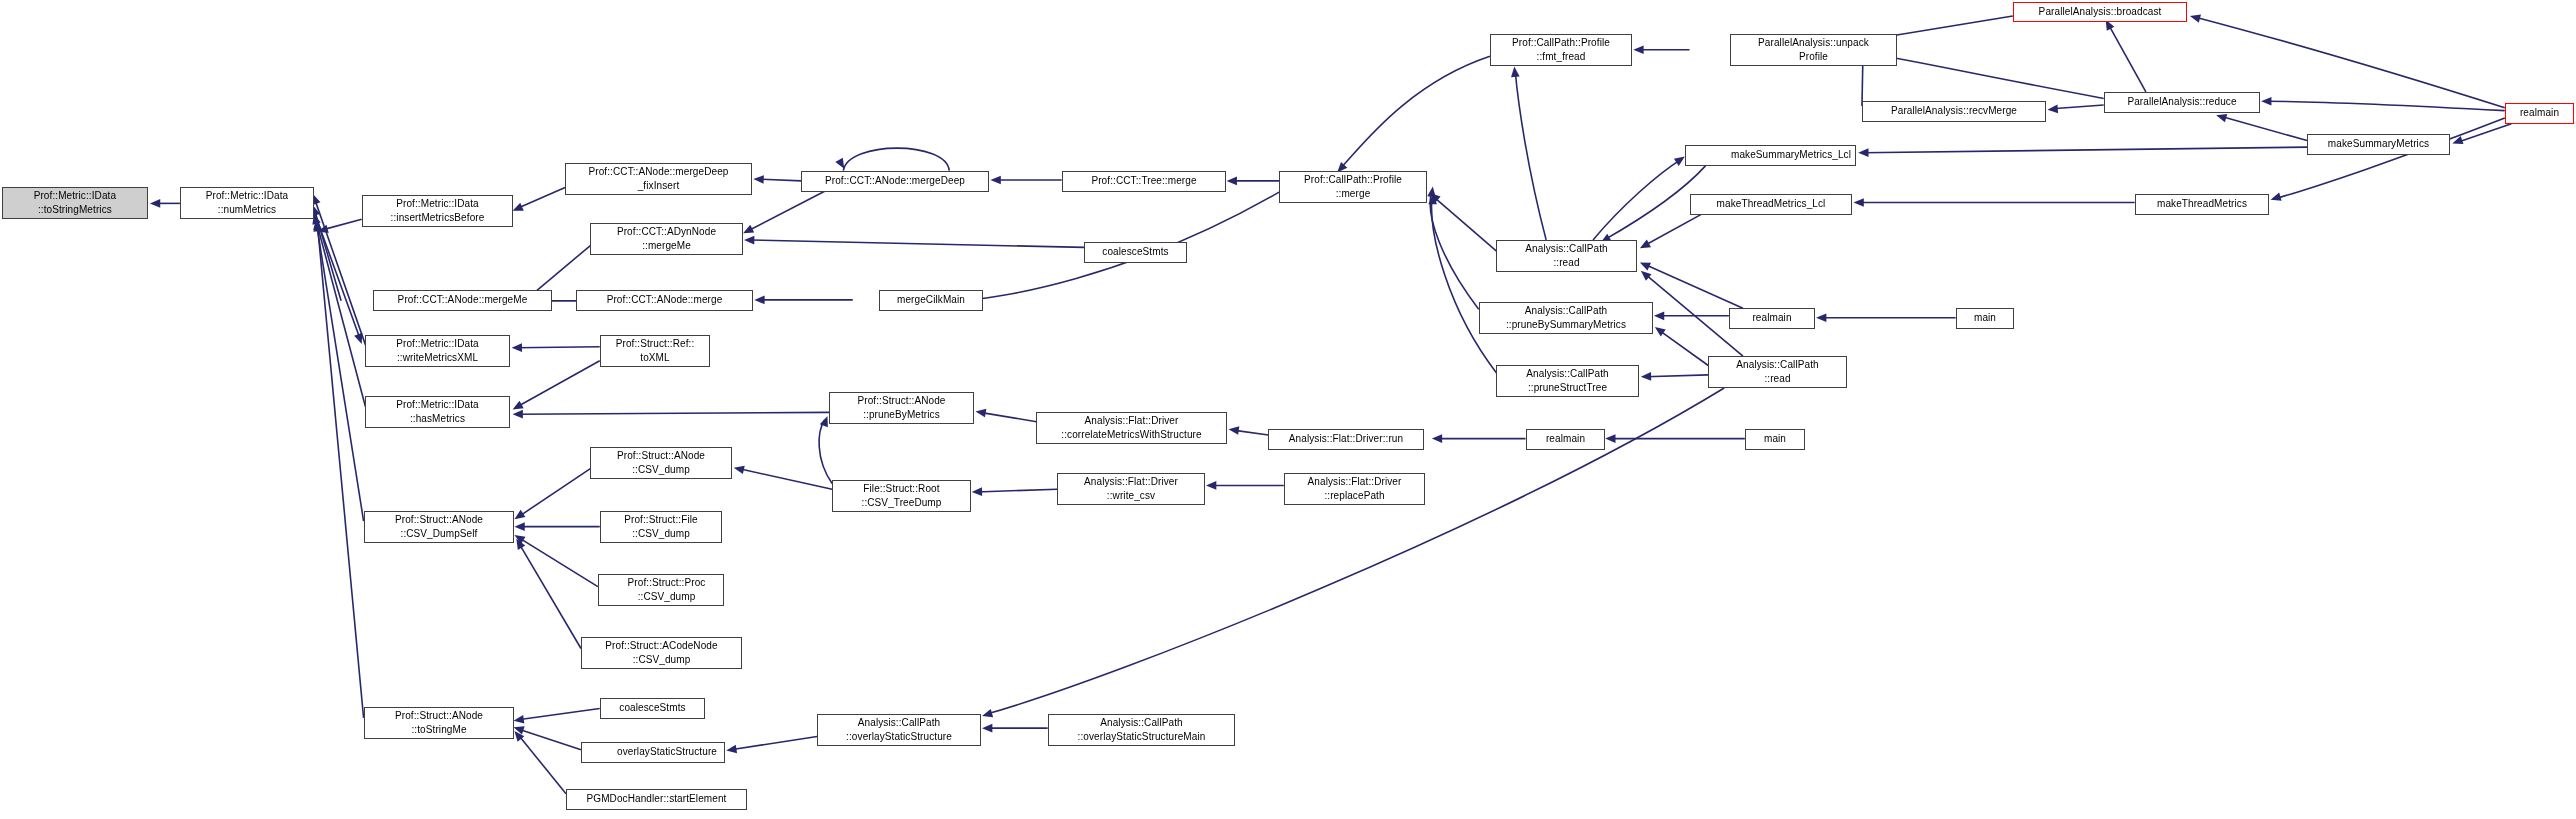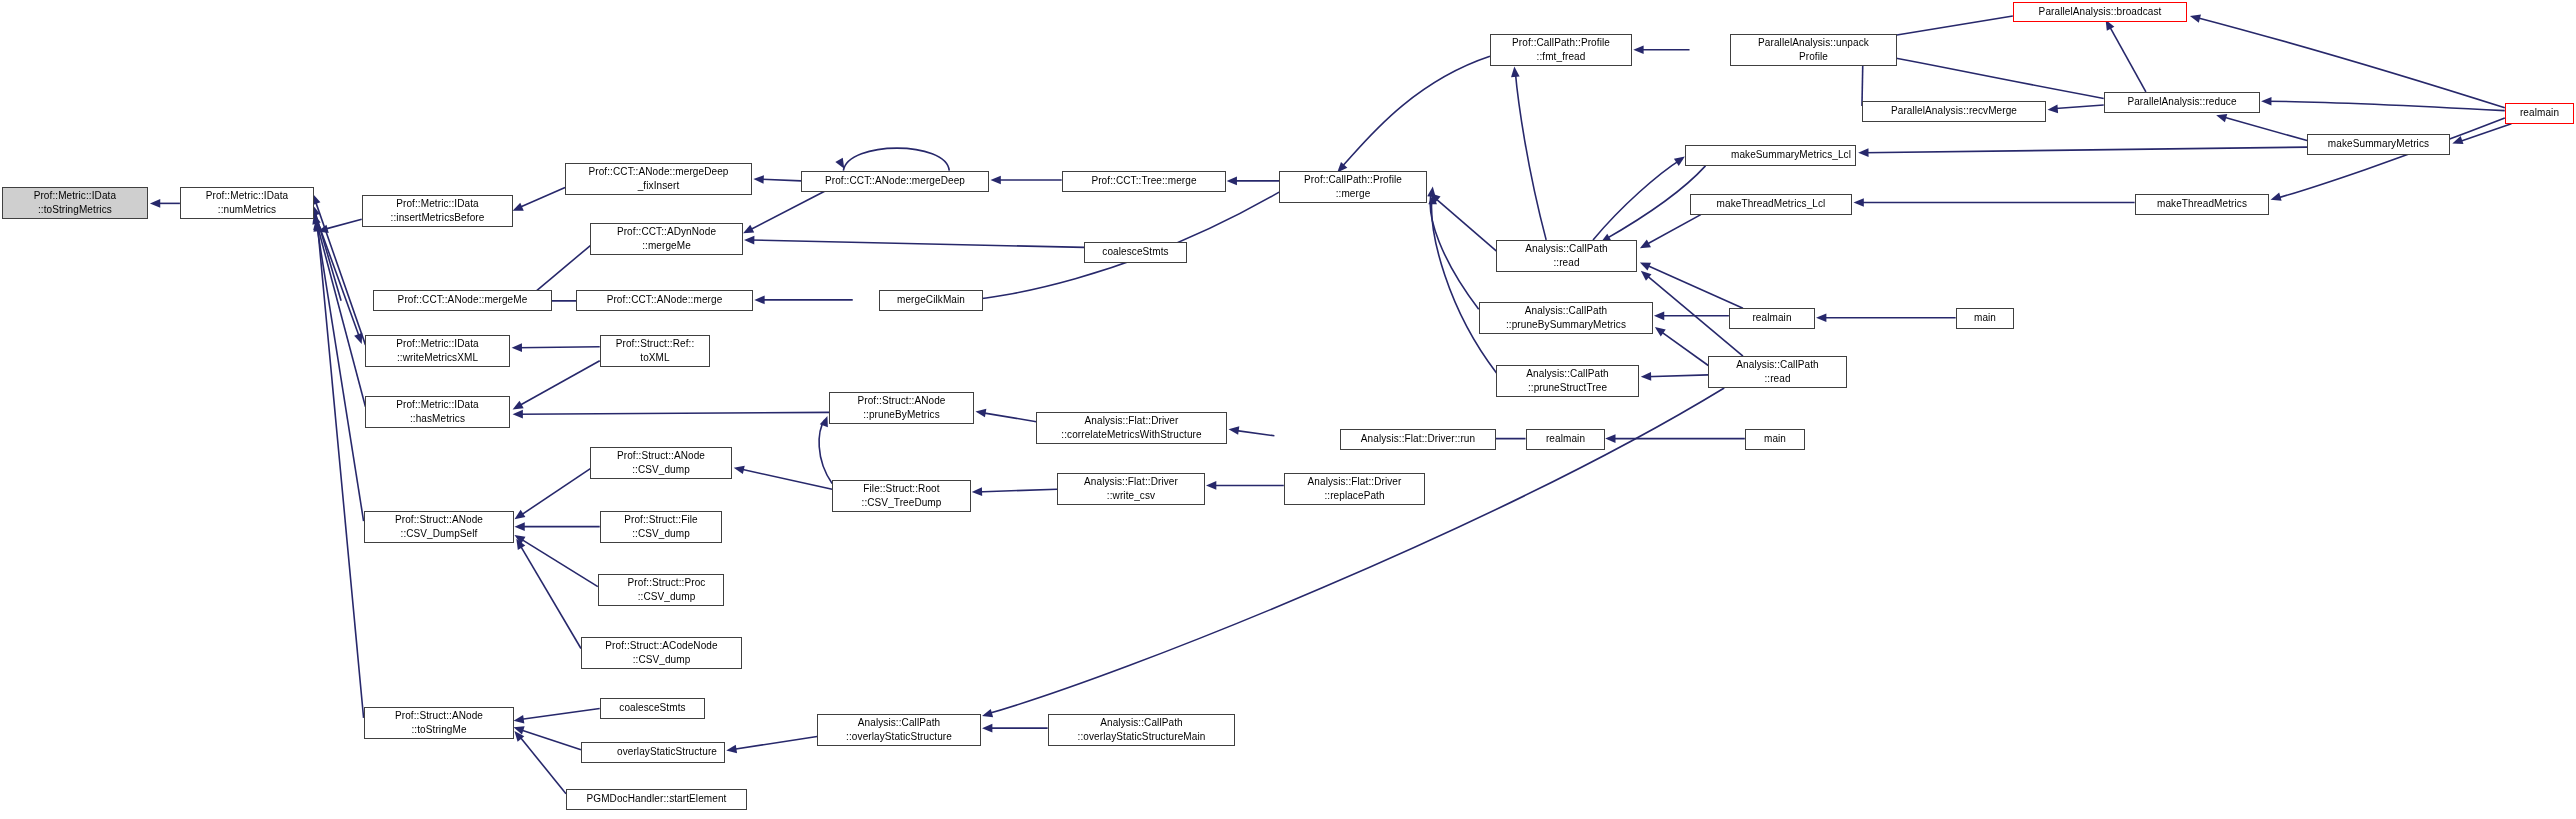--- a/index.html
+++ b/index.html
@@ -239,21 +239,21 @@
       <div class="node" style="left: 1048px; top: 714px; width: 187px; height: 32px;"><span class="lbl">Analysis::CallPath
 ::overlayStaticStructureMain</span></div>
       <div class="node" style="left: 1279px; top: 171px; width: 148px; height: 32px;"><span class="lbl">Prof::CallPath::Profile
 ::merge</span></div>
       <div class="node" style="left: 1496px; top: 240px; width: 141px; height: 32px;"><span class="lbl">Analysis::CallPath
 ::read</span></div>
       <div class="node" style="left: 1479px; top: 302px; width: 174px; height: 32px;"><span class="lbl">Analysis::CallPath
 ::pruneBySummaryMetrics</span></div>
       <div class="node" style="left: 1496px; top: 365px; width: 143px; height: 32px;"><span class="lbl">Analysis::CallPath
 ::pruneStructTree</span></div>
-      <div class="node" style="left: 1340px; top: 429px; width: 156px; height: 20.6px;"><span class="lbl">Analysis::Flat::Driver::run</span></div>
+      <div class="node" style="left: 1268px; top: 429px; width: 156px; height: 20.6px;"><span class="lbl">Analysis::Flat::Driver::run</span></div>
       <div class="node" style="left: 1284px; top: 473px; width: 141px; height: 32px;"><span class="lbl">Analysis::Flat::Driver
 ::replacePath</span></div>
       <div class="node" style="left: 1490px; top: 34px; width: 142px; height: 32px;"><span class="lbl">Prof::CallPath::Profile
 ::fmt_fread</span></div>
       <div class="node" style="left: 1690px; top: 34px; width: 167px; height: 32px; margin-left: 40px;"><span class="lbl">ParallelAnalysis::unpack
 Profile</span></div>
       <div class="node" style="left: 1862px; top: 101px; width: 184px; height: 20.6px;"><span class="lbl">ParallelAnalysis::recvMerge</span></div>
       <div class="node hl" style="left: 2013px; top: 1.9px; width: 174px; height: 20.6px;"><span class="lbl">ParallelAnalysis::broadcast</span></div>
       <div class="node" style="left: 2104px; top: 92px; width: 156px; height: 20.6px;"><span class="lbl">ParallelAnalysis::reduce</span></div>
       <div class="node" style="left: 1685px; top: 145px; width: 171px; height: 20.6px; padding-left: 41px;"><span class="lbl">makeSummaryMetrics_Lcl</span></div>

